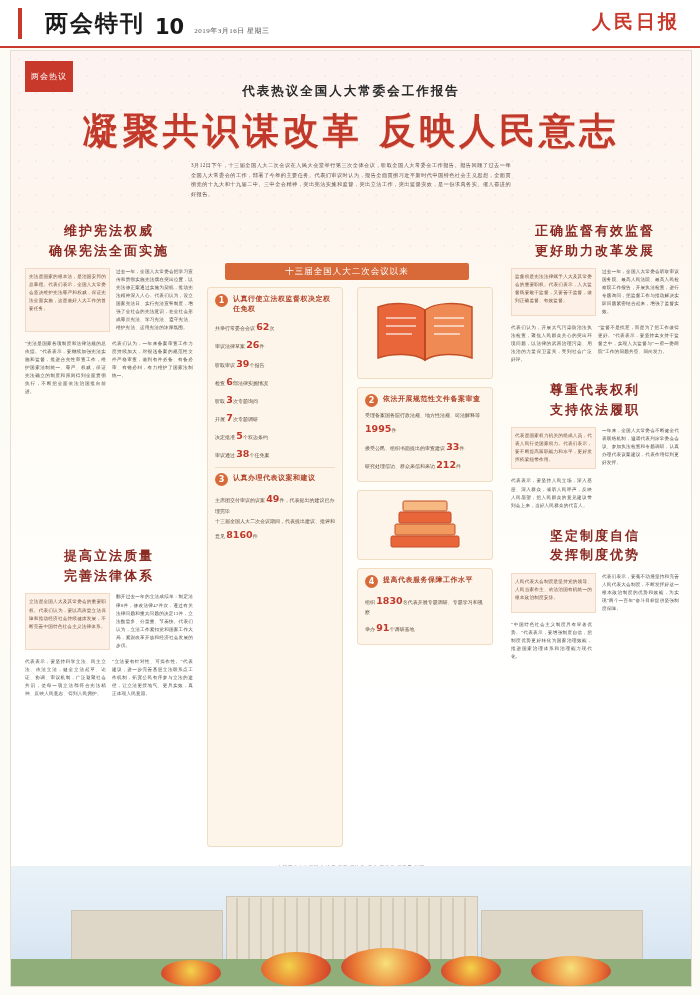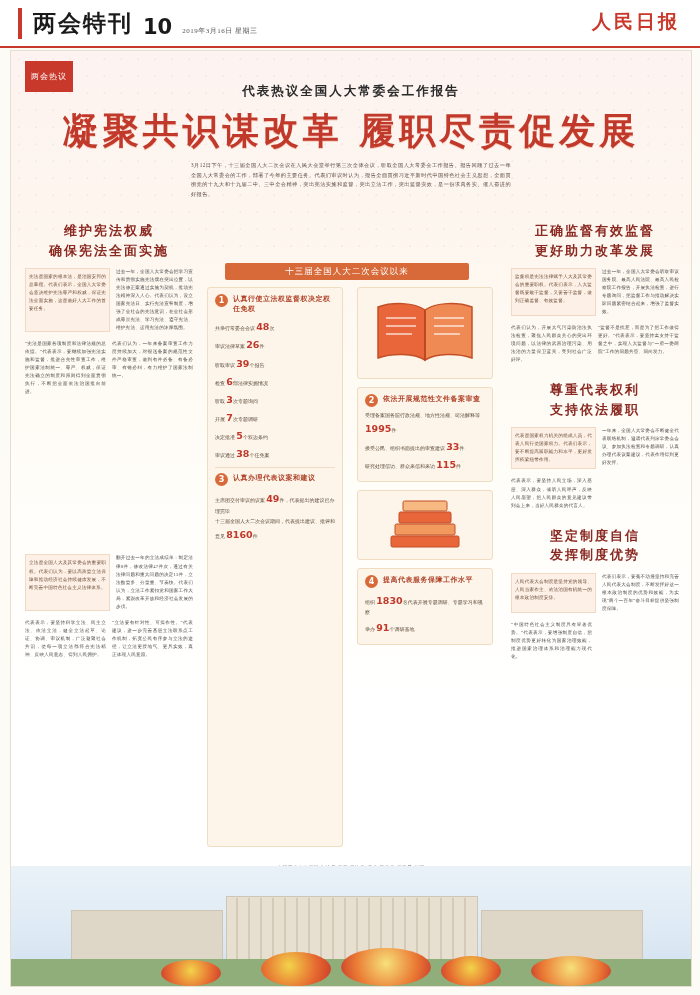--- a/index.html
+++ b/index.html
@@ -2,21 +2,21 @@
 <html><head>
 <meta charset="utf-8">
 <style>
   html,body{margin:0;padding:0;background:#ffffff;}
   body{width:700px;height:995px;font-family:"Liberation Serif",serif;color:#222;overflow:hidden;}
   .page{position:relative;width:700px;height:995px;background:#fdfbf6;overflow:hidden;}
 
   
   .masthead{position:absolute;left:0;top:0;width:700px;height:46px;background:#ffffff;border-bottom:2px solid #c8392b;}
   .mh-left{position:absolute;left:18px;top:8px;display:flex;align-items:flex-end;gap:10px;}
-  .mh-title{font-size:23px;font-weight:bold;letter-spacing:2px;color:#1a1a1a;border-left:4px solid #c8392b;padding-left:11px;font-family:Liberation Serif, serif;}
+  .mh-title{font-size:23px;font-weight:bold;letter-spacing:2px;color:#1a1a1a;border-left:4px solid #c8392b;padding-left:23px;font-family:Liberation Serif, serif;}
   .mh-page{font-size:21px;font-weight:bold;color:#1a1a1a;font-family:"DejaVu Sans",sans-serif;}
   .mh-date{font-size:7px;color:#555;padding-bottom:3px;letter-spacing:.5px;}
   .mh-logo{position:absolute;right:20px;top:9px;font-size:19px;font-weight:bold;color:#c8392b;letter-spacing:3px;font-family:"DejaVu Serif",serif;}
 
   
   .sheet{position:absolute;left:10px;top:50px;width:680px;height:935px;
     background:linear-gradient(180deg,#fdf3f1 0%,#fdf6ee 18%,#fffdf8 45%,#ffffff 70%);
     border:1px solid #e7ded2;overflow:hidden;}
   .dots{position:absolute;left:0;top:0;width:680px;height:200px;opacity:.5;
     background-image:radial-gradient(#f3d9cf 1px,transparent 1px);background-size:17px 17px;}
@@ -78,58 +78,62 @@
       <span class="mh-date">2019年3月16日 星期三</span>
     </div>
     <div class="mh-logo">人民日报</div>
   </div>
 
   <div class="sheet">
     <div class="dots"></div>
 
     <div class="kicker">两会热议</div>
     <div class="sub-head">代表热议全国人大常委会工作报告</div>
-    <div class="main-head">凝聚共识谋改革 履职尽责促发展</div>
+    <div class="main-head">凝聚共识谋改革 反映人民意志</div>
     <div class="lead">3月12日下午，十三届全国人大二次会议在人民大会堂举行第三次全体会议，听取全国人大常委会工作报告。报告回顾了过去一年全国人大常委会的工作，部署了今年的主要任务。代表们审议时认为，报告全面贯彻习近平新时代中国特色社会主义思想，全面贯彻党的十九大和十九届二中、三中全会精神，突出宪法实施和监督，突出立法工作，突出监督实效，是一份求真务实、催人奋进的好报告。</div>
 
     <div class="col colL">
       <div class="sec-title">
         <div>维护宪法权威</div>
         <div>确保宪法全面实施</div>
       </div>
       <div class="tblock">
         <div class="tcol quote">宪法是国家的根本法，是治国安邦的总章程。代表们表示，全国人大常委会坚决维护宪法尊严和权威，保证宪法全面实施，这是做好人大工作的首要任务。</div>
         <div class="tcol">过去一年，全国人大常委会把学习宣传和贯彻实施宪法摆在突出位置，以宪法修正案通过实施为契机，推动宪法精神深入人心。代表们认为，设立国家宪法日、实行宪法宣誓制度，增强了全社会的宪法意识，在全社会形成尊崇宪法、学习宪法、遵守宪法、维护宪法、运用宪法的浓厚氛围。</div>
       </div>
       <div class="tblock">
         <div class="tcol">“宪法是国家各项制度和法律法规的总依据。”代表表示，要继续加强宪法实施和监督，推进合宪性审查工作，维护国家法制统一、尊严、权威，保证宪法确立的制度和原则得到全面贯彻执行，不断把全面依法治国推向前进。</div>
         <div class="tcol">代表们认为，一年来备案审查工作力度持续加大，对报送备案的规范性文件严格审查，做到有件必备、有备必审、有错必纠，有力维护了国家法制统一。</div>
       </div>
 
       <div style="height:150px"></div>
 
+      <div class="sec-title">
+        <div>提高立法质量</div>
+        <div>完善法律体系</div>
+      </div>
       <div class="tblock">
         <div class="tcol quote">立法是全国人大及其常委会的重要职权。代表们认为，要以高质量立法保障和推动经济社会持续健康发展，不断完善中国特色社会主义法律体系。</div>
         <div class="tcol">翻开过去一年的立法成绩单：制定法律8件，修改法律47件次，通过有关法律问题和重大问题的决定13件，立法数量多、分量重、节奏快。代表们认为，立法工作紧扣党和国家工作大局，紧跟改革开放和经济社会发展的步伐。</div>
       </div>
       <div class="tblock">
         <div class="tcol">代表表示，要坚持科学立法、民主立法、依法立法，健全立法起草、论证、协调、审议机制，广泛凝聚社会共识，使每一项立法都符合宪法精神、反映人民意志、得到人民拥护。</div>
         <div class="tcol">“立法要有针对性、可操作性。”代表建议，进一步完善基层立法联系点工作机制，拓宽公民有序参与立法的途径，让立法更接地气、更具实效，真正体现人民意愿。</div>
       </div>
     </div>
 
     <div class="center">
       <div class="ctr-banner">十三届全国人大二次会议以来</div>
 
       <div class="ctr-col ctr-left">
         <div class="numrow">
           <div class="numbadge">1</div>
           <div class="numttl">认真行使立法权监督权决定权任免权</div>
         </div>
-        <div class="stat"><span>共举行常委会会议</span> <b>48</b><span>次</span></div>
+        <div class="stat"><span>共举行常委会会议</span> <b>62</b><span>次</span></div>
         <div class="stat"><span>审议法律草案</span> <b>26</b><span>件</span></div>
         <div class="stat"><span>听取审议</span> <b>39</b><span>个报告</span></div>
         <div class="stat"><span>检查</span> <b>6</b><span>部法律实施情况</span></div>
         <div class="stat"><span>听取</span> <b>3</b><span>次专题询问</span></div>
         <div class="stat"><span>开展</span> <b>7</b><span>次专题调研</span></div>
         <div class="stat"><span>决定批准</span> <b>5</b><span>个双边条约</span></div>
         <div class="stat"><span>审议通过</span> <b>38</b><span>个任免案</span></div>
 
         <div class="divider"></div>
 
@@ -153,21 +157,21 @@
           </div>
         </div>
 
         <div class="card">
           <div class="numrow">
             <div class="numbadge">2</div>
             <div class="numttl">依法开展规范性文件备案审查</div>
           </div>
           <div class="stat"><span>受理备案国务院行政法规、地方性法规、司法解释等</span> <b>1995</b><span>件</span></div>
           <div class="stat"><span>接受公民、组织书面提出的审查建议</span> <b>33</b><span>件</span></div>
-          <div class="stat"><span>研究处理信访、群众来信和来访</span> <b>115</b><span>件</span></div>
+          <div class="stat"><span>研究处理信访、群众来信和来访</span> <b>212</b><span>件</span></div>
         </div>
 
         <div class="card">
           <div class="bookart2">
             <svg width="92" height="54" viewBox="0 0 92 54" aria-hidden="true">
               <rect x="12" y="38" width="68" height="11" rx="1.5" fill="#e8663a" stroke="#c24f28"></rect>
               <rect x="16" y="26" width="60" height="11" rx="1.5" fill="#f29a5d" stroke="#c24f28"></rect>
               <rect x="20" y="14" width="52" height="11" rx="1.5" fill="#e8663a" stroke="#c24f28"></rect>
               <rect x="24" y="3" width="44" height="10" rx="1.5" fill="#f7b982" stroke="#c24f28"></rect>
             </svg>

